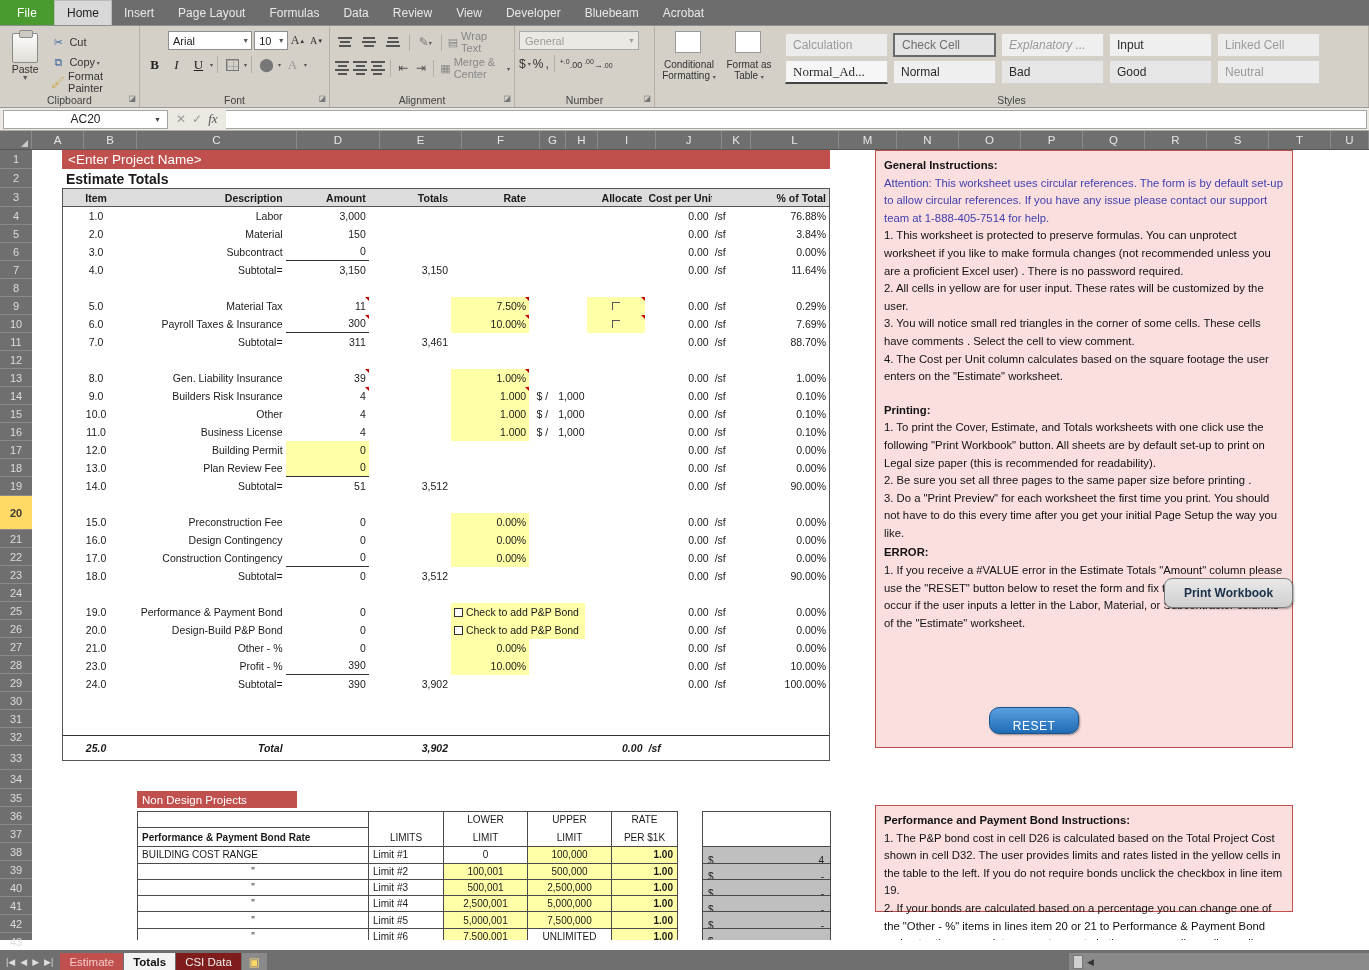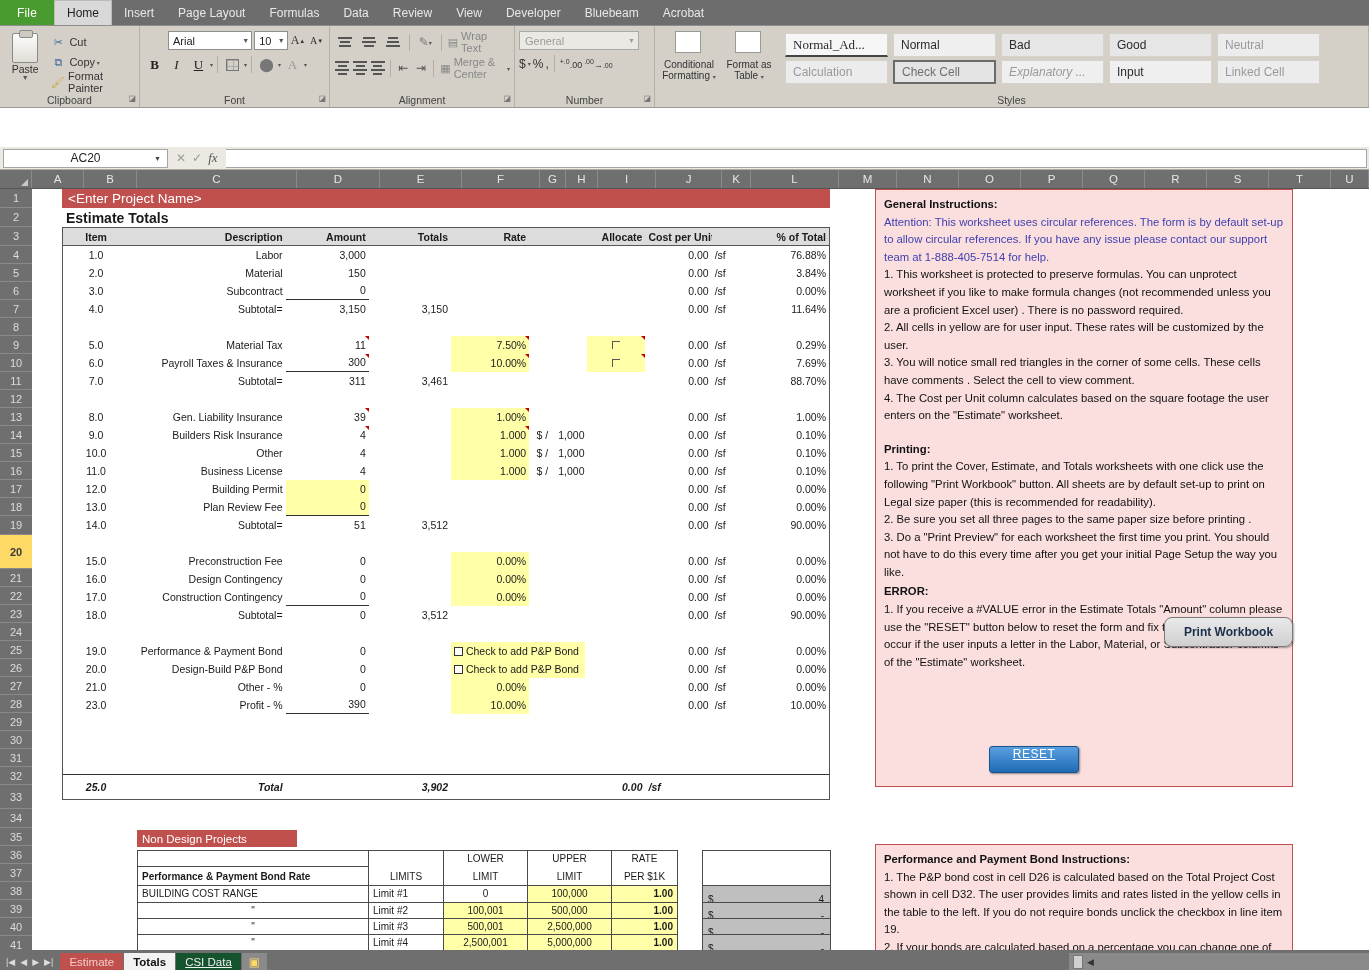--- a/index.html
+++ b/index.html
@@ -132,21 +132,20 @@
   }
   .scell.normal-ad { font-family:"Liberation Serif", serif; font-size:13px; background:#f6f6f6; border-bottom:2px solid #444; }
   .scell.muted { color:#9a9a9a; background:#ececec; }
   .scell.sel { border:2px solid #6a6a6a; background:#e4e4e4; color:#6e6e6e; }
   .scell.italic { font-style: italic; color:#9a9a9a; }
 
   
   .formula-bar {
     height: 23px; background:#ece9e3; display:flex; align-items:center;
     border-bottom:1px solid #b0aca4;
-    margin-top:39px;
   }
   .namebox {
     width: 165px; height:19px; margin-left:3px; background:#fff; border:1px solid #a5a5a5;
     display:flex; align-items:center; justify-content:center; position:relative;
     font-size:12px; color:#222;
   }
   .namebox .nb-caret { position:absolute; right:6px; font-size:7px; color:#444; }
   .fb-btns { display:flex; align-items:center; gap:6px; padding:0 8px; color:#9a9a9a; font-size:12px; }
   .fb-fx { font-family:"Liberation Serif", serif; font-style:italic; color:#555; font-size:13px; }
   .fb-input { flex:1; height:19px; background:#fff; border:1px solid #a5a5a5; border-left:none; margin-right:2px; }
@@ -215,40 +214,39 @@
   .instr .blue { color:#4040b0; }
   .btn-print {
     position:absolute; background:linear-gradient(#e9e9e9,#cfcfcf);
     border:1.5px solid #7a7a7a; border-radius:2px;
     font-size:12px; font-weight:bold; color:#1a2e4a;
     display:flex; align-items:center; justify-content:center;
     box-shadow: 1px 1px 2px rgba(0,0,0,.35);
   }
   .btn-reset {
     position:absolute; background:linear-gradient(#5a9fe0,#1f6bb5);
-    border:1px solid #17538c; border-radius:3px;
+    border:1px solid #17538c; border-radius:10px;
     font-size:12px; color:#fff; letter-spacing:.5px;
-    display:flex; align-items:flex-start; justify-content:center;
+    display:flex; align-items:flex-end; justify-content:center;
     box-shadow: 1px 1px 2px rgba(0,0,0,.4);
-    text-decoration: underline;
   }
 
   
   .sheetbar {
     position:absolute; left:0; bottom:0; width:1369px; height:20px;
     background:#6f6f6f; display:flex; align-items:flex-end;
   }
   .navbtns { display:flex; align-items:center; gap:5px; padding:0 7px 3px 6px; color:#dcdcdc; font-size:9px; }
   .stab {
     height:17px; padding:0 9px; font-size:11.5px; display:flex; align-items:center;
     margin-right:1px; position:relative;
   }
   .stab.red { background:#c0504d; color:#f3c9c9; }
   .stab.active { background:#f2f2f2; color:#111; font-weight:bold; }
-  .stab.grey { background:#14532d; color:#efefef;text-decoration:underline; }
+  .stab.grey { background:#7f1d1d; color:#efefef; }
   .stab.newsheet { background:#8a8a8a; color:#ffd966; padding:0 7px; }
   .hscroll { position:absolute; right:0; bottom:0; height:17px; width:300px; background:#8a8a8a;
      display:flex; align-items:center; }
   .hs-thumb { width:10px; height:14px; background:#d0d0d0; border:1px solid #777; margin-left:4px; }
   .hs-arrow { color:#333; font-size:9px; padding-left:4px; }
 </style>
 </head>
 <body>
 
 <div class="app">
@@ -487,51 +485,51 @@
         </div>
         <div class="cf-btn">
           <div class="cf-ico">
               <div class="grid4" style="background:#fff"></div>
             </div>
           <span>Format as Table</span>
           <span class="mini-caret">▾</span>
         </div>
         <div class="style-gallery">
           <div class="sg-row">
+            <div class="scell muted">
+                <span>Calculation</span>
+              </div>
+            <div class="scell sel">
+                <span>Check Cell</span>
+              </div>
+            <div class="scell italic">
+                <span>Explanatory ...</span>
+              </div>
+            <div class="scell">
+                <span>Input</span>
+              </div>
+            <div class="scell muted">
+                <span>Linked Cell</span>
+              </div>
+          </div>
+          <div class="sg-row">
             <div class="scell normal-ad">
                 <span>Normal_Ad...</span>
               </div>
             <div class="scell">
                 <span>Normal</span>
               </div>
             <div class="scell" style="background:#e6e6e6">
                 <span>Bad</span>
               </div>
             <div class="scell" style="background:#e6e6e6">
                 <span>Good</span>
               </div>
             <div class="scell muted">
                 <span>Neutral</span>
-              </div>
-          </div>
-          <div class="sg-row">
-            <div class="scell muted">
-                <span>Calculation</span>
-              </div>
-            <div class="scell sel">
-                <span>Check Cell</span>
-              </div>
-            <div class="scell italic">
-                <span>Explanatory ...</span>
-              </div>
-            <div class="scell">
-                <span>Input</span>
-              </div>
-            <div class="scell muted">
-                <span>Linked Cell</span>
               </div>
           </div>
         </div>
       </div>
       <div class="rgroup-label">
         <span>Styles</span>
       </div>
     </div>
   </div>
 
@@ -1032,20 +1030,33 @@
               <td class="ar  ul-bot">390</td>
               <td class="ar "></td>
               <td class="ar yel">10.00%</td>
               <td class="ac"></td>
               <td class="ac"></td>
               <td class="ac"></td>
               <td class="ar ">0.00</td>
               <td class="al ">/sf</td>
               <td class="ar ">10.00%</td>
             </tr>
+            <tr style="height: 18px;">
+              <td class="ac sub">24.0</td>
+              <td class="ar sub">Subtotal=</td>
+              <td class="ar sub">390</td>
+              <td class="ar sub">3,902</td>
+              <td class="ar"></td>
+              <td class="ac"></td>
+              <td class="ac"></td>
+              <td class="ac"></td>
+              <td class="ar sub">0.00</td>
+              <td class="al sub">/sf</td>
+              <td class="ar sub">100.00%</td>
+            </tr>
           </tbody>
       </table>
 
       <table class="est" style="position:absolute;left:31px;top:585px;width:766px;">
         <colgroup>
           <col style="width:66px">
             <col style="width:156px">
             <col style="width:83px">
             <col style="width:82px">
           <col style="width:78px">
@@ -1198,21 +1209,21 @@
         <div style="font-weight:bold;padding-top:2px">ERROR:</div>
         <div>1.  If you receive a #VALUE error in the Estimate Totals "Amount" column please use the "RESET" button below to reset the form and fix the error.  This error can  occur if the user inputs a letter in the Labor, Material, or Subcontractor columns of the "Estimate" worksheet.</div>
       </div>
       <div class="btn-print" style="left:1132px;top:428px;width:129px;height:30px;border-radius:8px;">
         <span>Print Workbook</span>
       </div>
       <div class="btn-reset" style="left:957px;top:557px;width:90px;height:27px;">
         <span>RESET</span>
       </div>
 
-      <div class="blk instr" style="left:843px;top:655px;width:418px;height:119px;">
+      <div class="blk instr" style="left:843px;top:655px;width:418px;height:107px;">
         <div style="font-weight:bold">Performance and Payment Bond Instructions:</div>
         <div>1.  The P&amp;P bond cost in cell D26  is calculated based on the Total Project Cost shown in cell D32.  The user provides  limits and rates listed in the yellow cells in the table to the left.  If you do not require bonds unclick the checkbox in line item 19.</div>
         <div>2.  If your bonds are calculated based on a percentage you can change one of the "Other - %" items in lines item 20 or 21 to Performance &amp; Payment Bond and enter the appropriate percentage rate in the corresponding yellow cell.</div>
       </div>
 
     </div>
   </div>
 
   <div class="sheetbar">
     <div class="navbtns">

